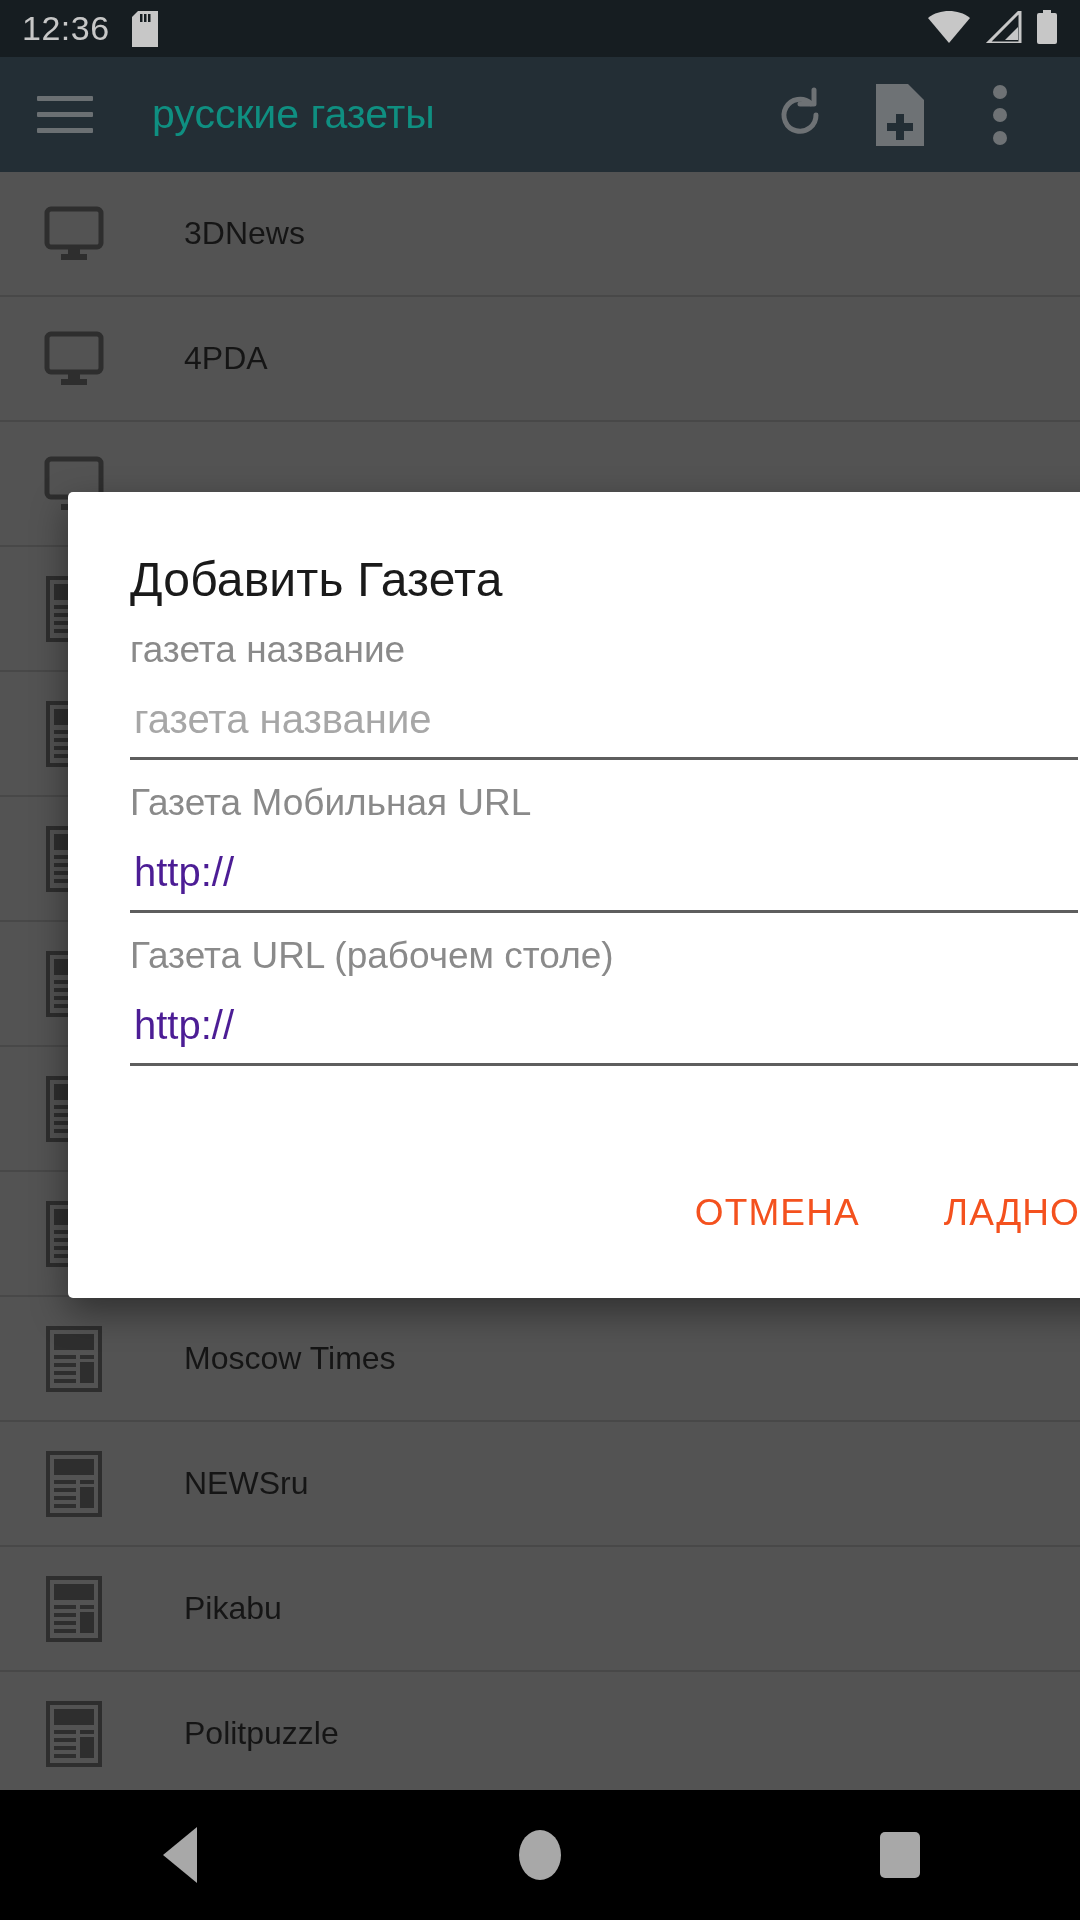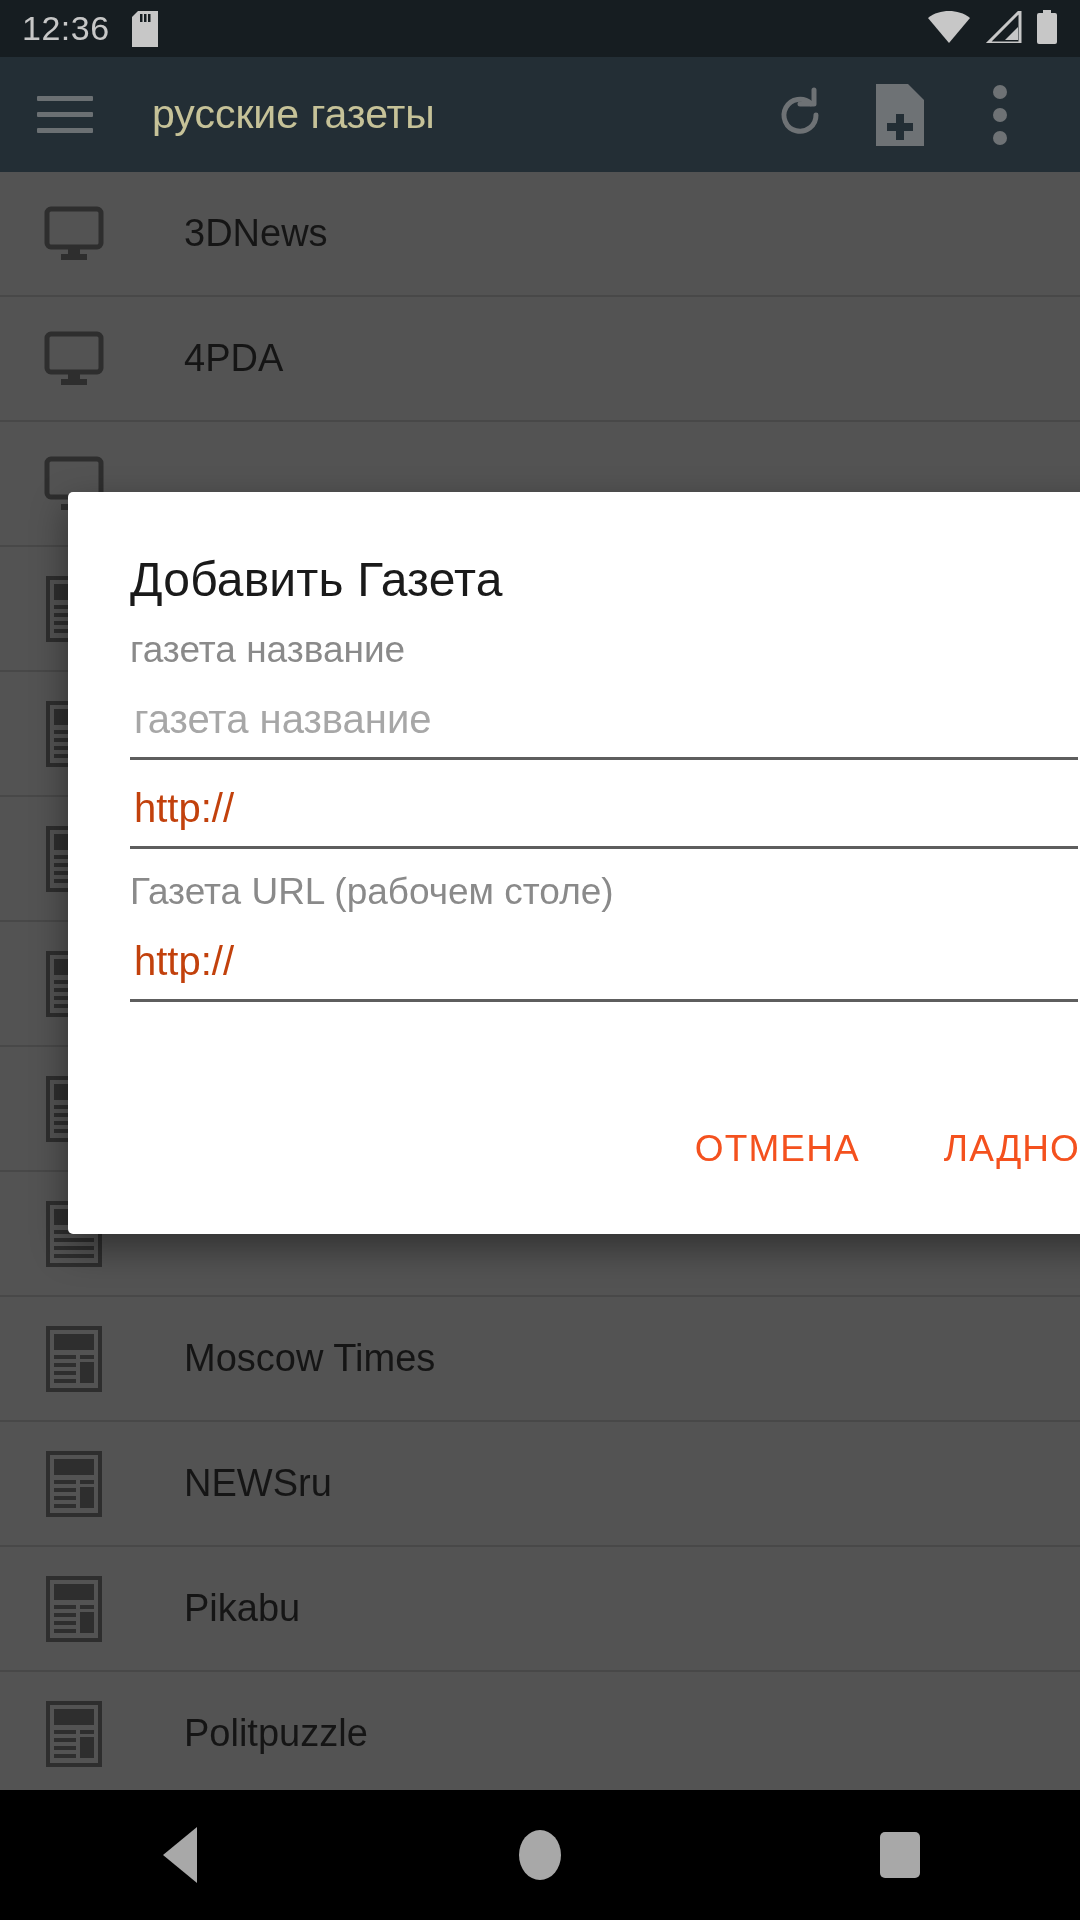--- a/index.html
+++ b/index.html
@@ -49,21 +49,21 @@
     width: 70px; height: 70px;
     display: flex; flex-direction: column; justify-content: center;
     gap: 11px;
     padding: 0 7px;
   }
   #menu-btn span {
     display: block; height: 5px; background: #8a9094; border-radius: 1px;
   }
   #app-title {
     margin-left: 52px;
-    color: #fef9c3;
+    color: #14b8a6;
     font-size: 41px;
     font-weight: 400;
   }
   #app-actions {
     margin-left: auto;
     display: flex; align-items: center; gap: 0px;
   }
   .appbar-icon {
     width: 100px; height: 100px;
     display: flex; align-items: center; justify-content: center;
@@ -85,21 +85,21 @@
     border-bottom: 2px solid #5d5d5d;
     padding-left: 42px;
   }
   .row-icon {
     width: 64px; height: 64px;
     display: flex; align-items: center; justify-content: center;
     flex: 0 0 64px;
   }
   .row-label {
     margin-left: 78px;
-    font-size: 38px;
+    font-size: 32px;
     color: #1c1c1c;
   }
 
   
   #scrim {
     position: absolute; top: 0; left: 0;
     width: 1080px; height: 1790px;
     background: rgba(0,0,0,0.22);
     z-index: 6;
   }
@@ -129,21 +129,21 @@
     margin-top: 22px;
     font-weight: 400;
   }
   .field-input-wrap {
     margin-top: 26px;
     border-bottom: 3px solid #5e5e5e;
     padding: 0 0 12px 4px;
   }
   .field-input {
     font-size: 40px;
-    color: #c2410c;
+    color: #4c1d95;
     font-family: "Liberation Sans", sans-serif;
     line-height: 1.1;
     min-height: 48px;
   }
   .field-input.placeholder { color: #a7a7a7; }
 
   #dialog-spacer { height: 108px; }
 
   #dialog-actions {
     display: flex; justify-content: flex-end; align-items: center;
@@ -465,20 +465,21 @@
     <div id="dialog-title">Добавить Газета</div>
 
     <div class="field-block">
       <div class="field-label">газета название</div>
       <div class="field-input-wrap">
         <div class="field-input placeholder">газета название</div>
       </div>
     </div>
 
     <div class="field-block">
+      <div class="field-label">Газета Мобильная URL</div>
       <div class="field-input-wrap">
         <div class="field-input">http://</div>
       </div>
     </div>
 
     <div class="field-block">
       <div class="field-label">Газета URL (рабочем столе)</div>
       <div class="field-input-wrap">
         <div class="field-input">http://</div>
       </div>

